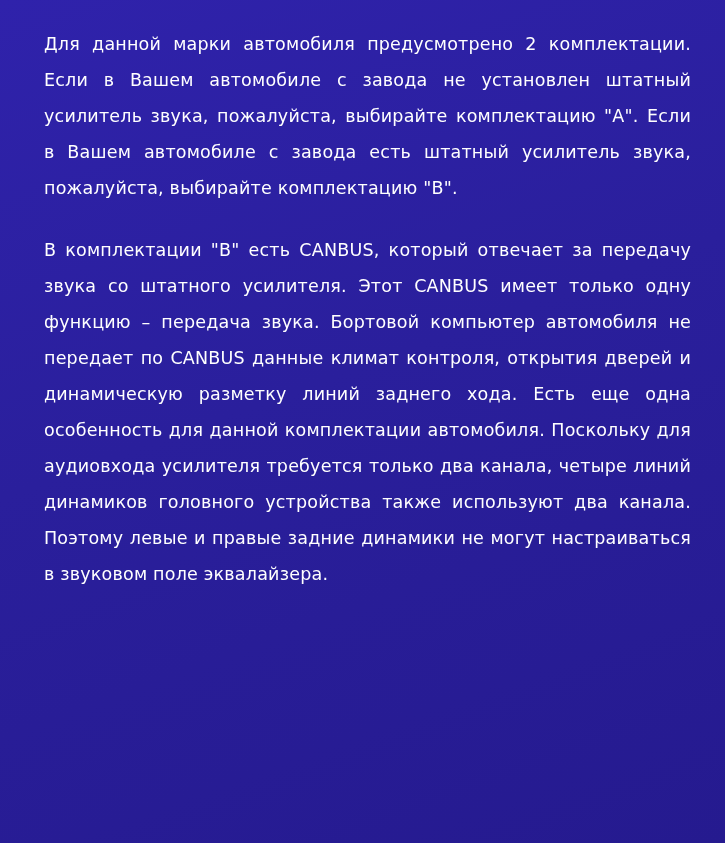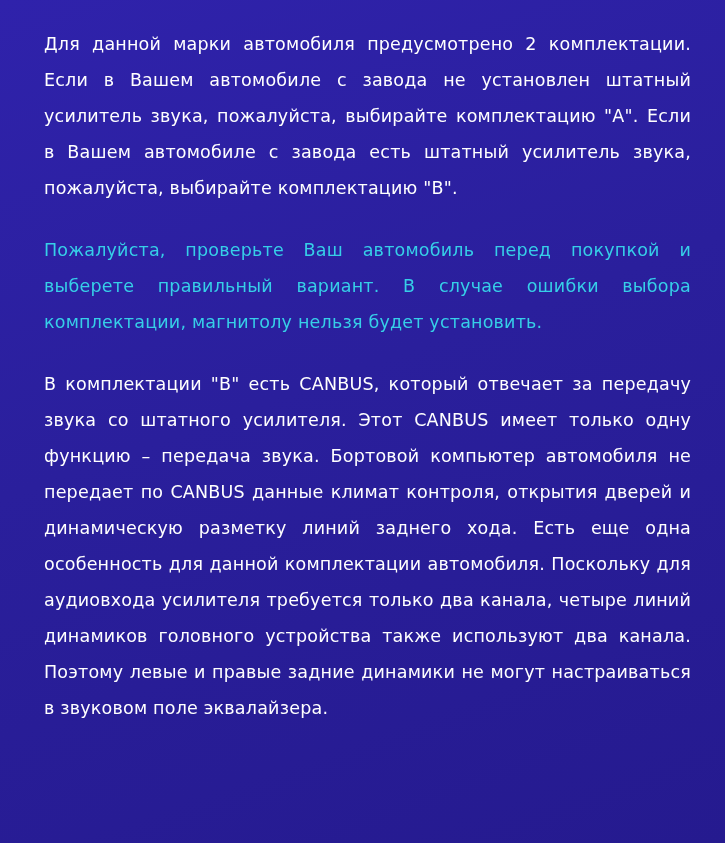--- a/index.html
+++ b/index.html
@@ -40,17 +40,16 @@
     margin-bottom: 0;
   }
 </style>
 </head>
 <body>
 
 <div class="page">
 
   <p class="para block1">Для данной марки автомобиля предусмотрено 2 комплектации. Если в Вашем автомобиле с завода не установлен штатный усилитель звука, пожалуйста, выбирайте комплектацию "А". Если в Вашем автомобиле с завода есть штатный усилитель звука, пожалуйста, выбирайте комплектацию "В".</p>
 
-  <p class="para highlight block2">Пожалуйста, проверьте Ваш автомобиль перед покупкой и выберете правильный вариант. В случае ошибки выбора комплектации, магнитолу нельзя будет установить.</p>
 
   <p class="para block3">В комплектации "В" есть CANBUS, который отвечает за передачу звука со штатного усилителя. Этот CANBUS имеет только одну функцию – передача звука. Бортовой компьютер автомобиля не передает по CANBUS данные климат контроля, открытия дверей и динамическую разметку линий заднего хода. Есть еще одна особенность для данной комплектации автомобиля. Поскольку для аудиовхода усилителя требуется только два канала, четыре линий динамиков головного устройства также используют два канала. Поэтому левые и правые задние динамики не могут настраиваться в звуковом поле эквалайзера.</p>
 
 </div>
 
 </body></html>

